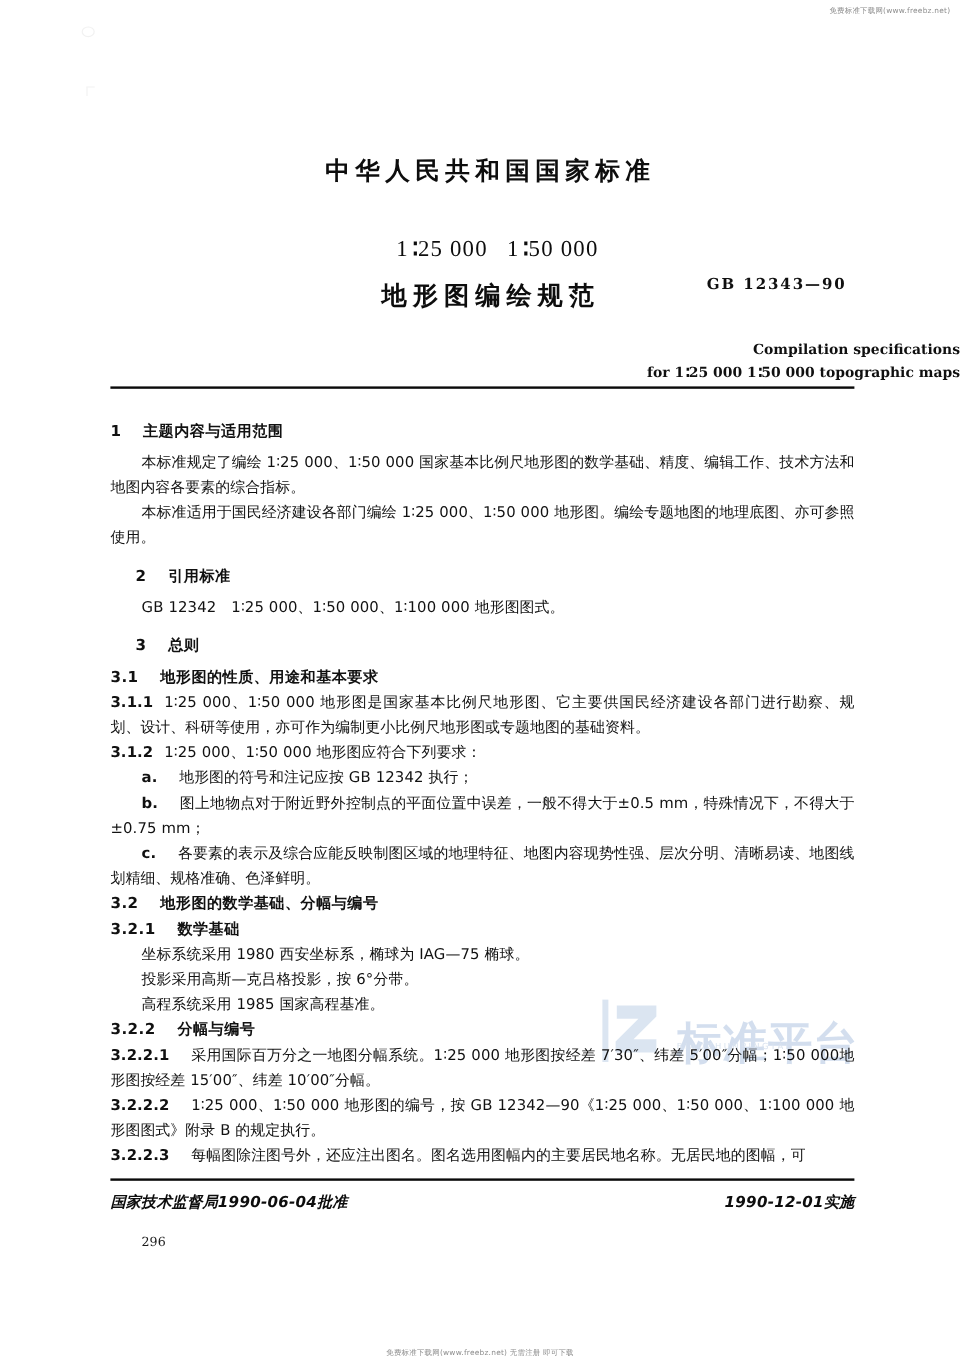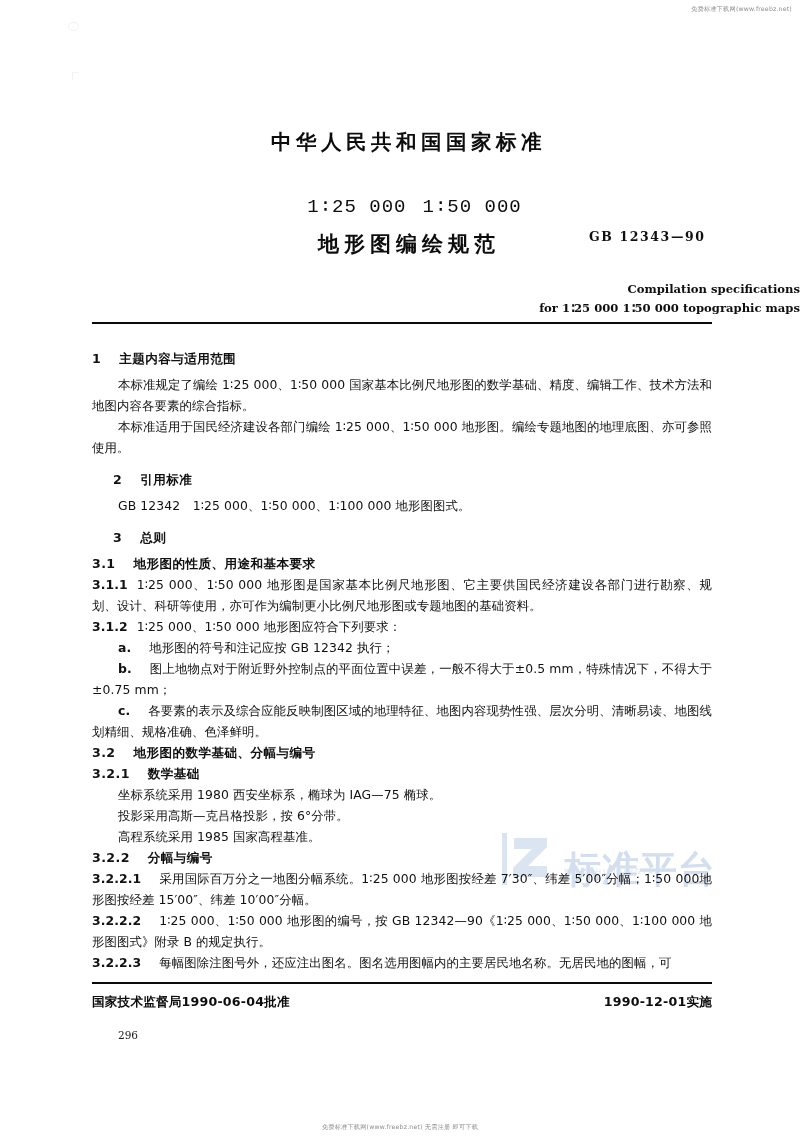--- a/index.html
+++ b/index.html
@@ -105,21 +105,21 @@
     color: #0d0d0d;
     margin: 0;
     padding-left: 4px;
     font-family: "DejaVu Sans", "Liberation Sans", sans-serif;
   }
   .scale-line {
     margin: 38px 0 0 16px;
     font-size: 19px;
     letter-spacing: 1px;
     color: #0d0d0d;
-    font-family: Liberation Mono, monospace;
+    font-family: Liberation Serif, serif;
   }
   .scale-line .gap { display: inline-block; width: 16px; }
   .doc-title {
     margin: 12px 0 0 0;
     font-size: 21px;
     font-weight: bold;
     letter-spacing: 5px;
     padding-left: 5px;
     color: #0d0d0d;
   }
@@ -197,20 +197,21 @@
 
   
   .foot {
     position: absolute;
     left: 92px;
     right: 88px;
     top: 994px;
     display: flex;
     justify-content: space-between;
     align-items: center;
+    font-style: italic;
   }
   .foot div {
     font-size: 12.6px;
     font-weight: bold;
     letter-spacing: 0.2px;
     color: #0d0d0d;
     white-space: nowrap;
     font-family: "DejaVu Sans", "Liberation Sans", sans-serif;
   }
   .pageno {

